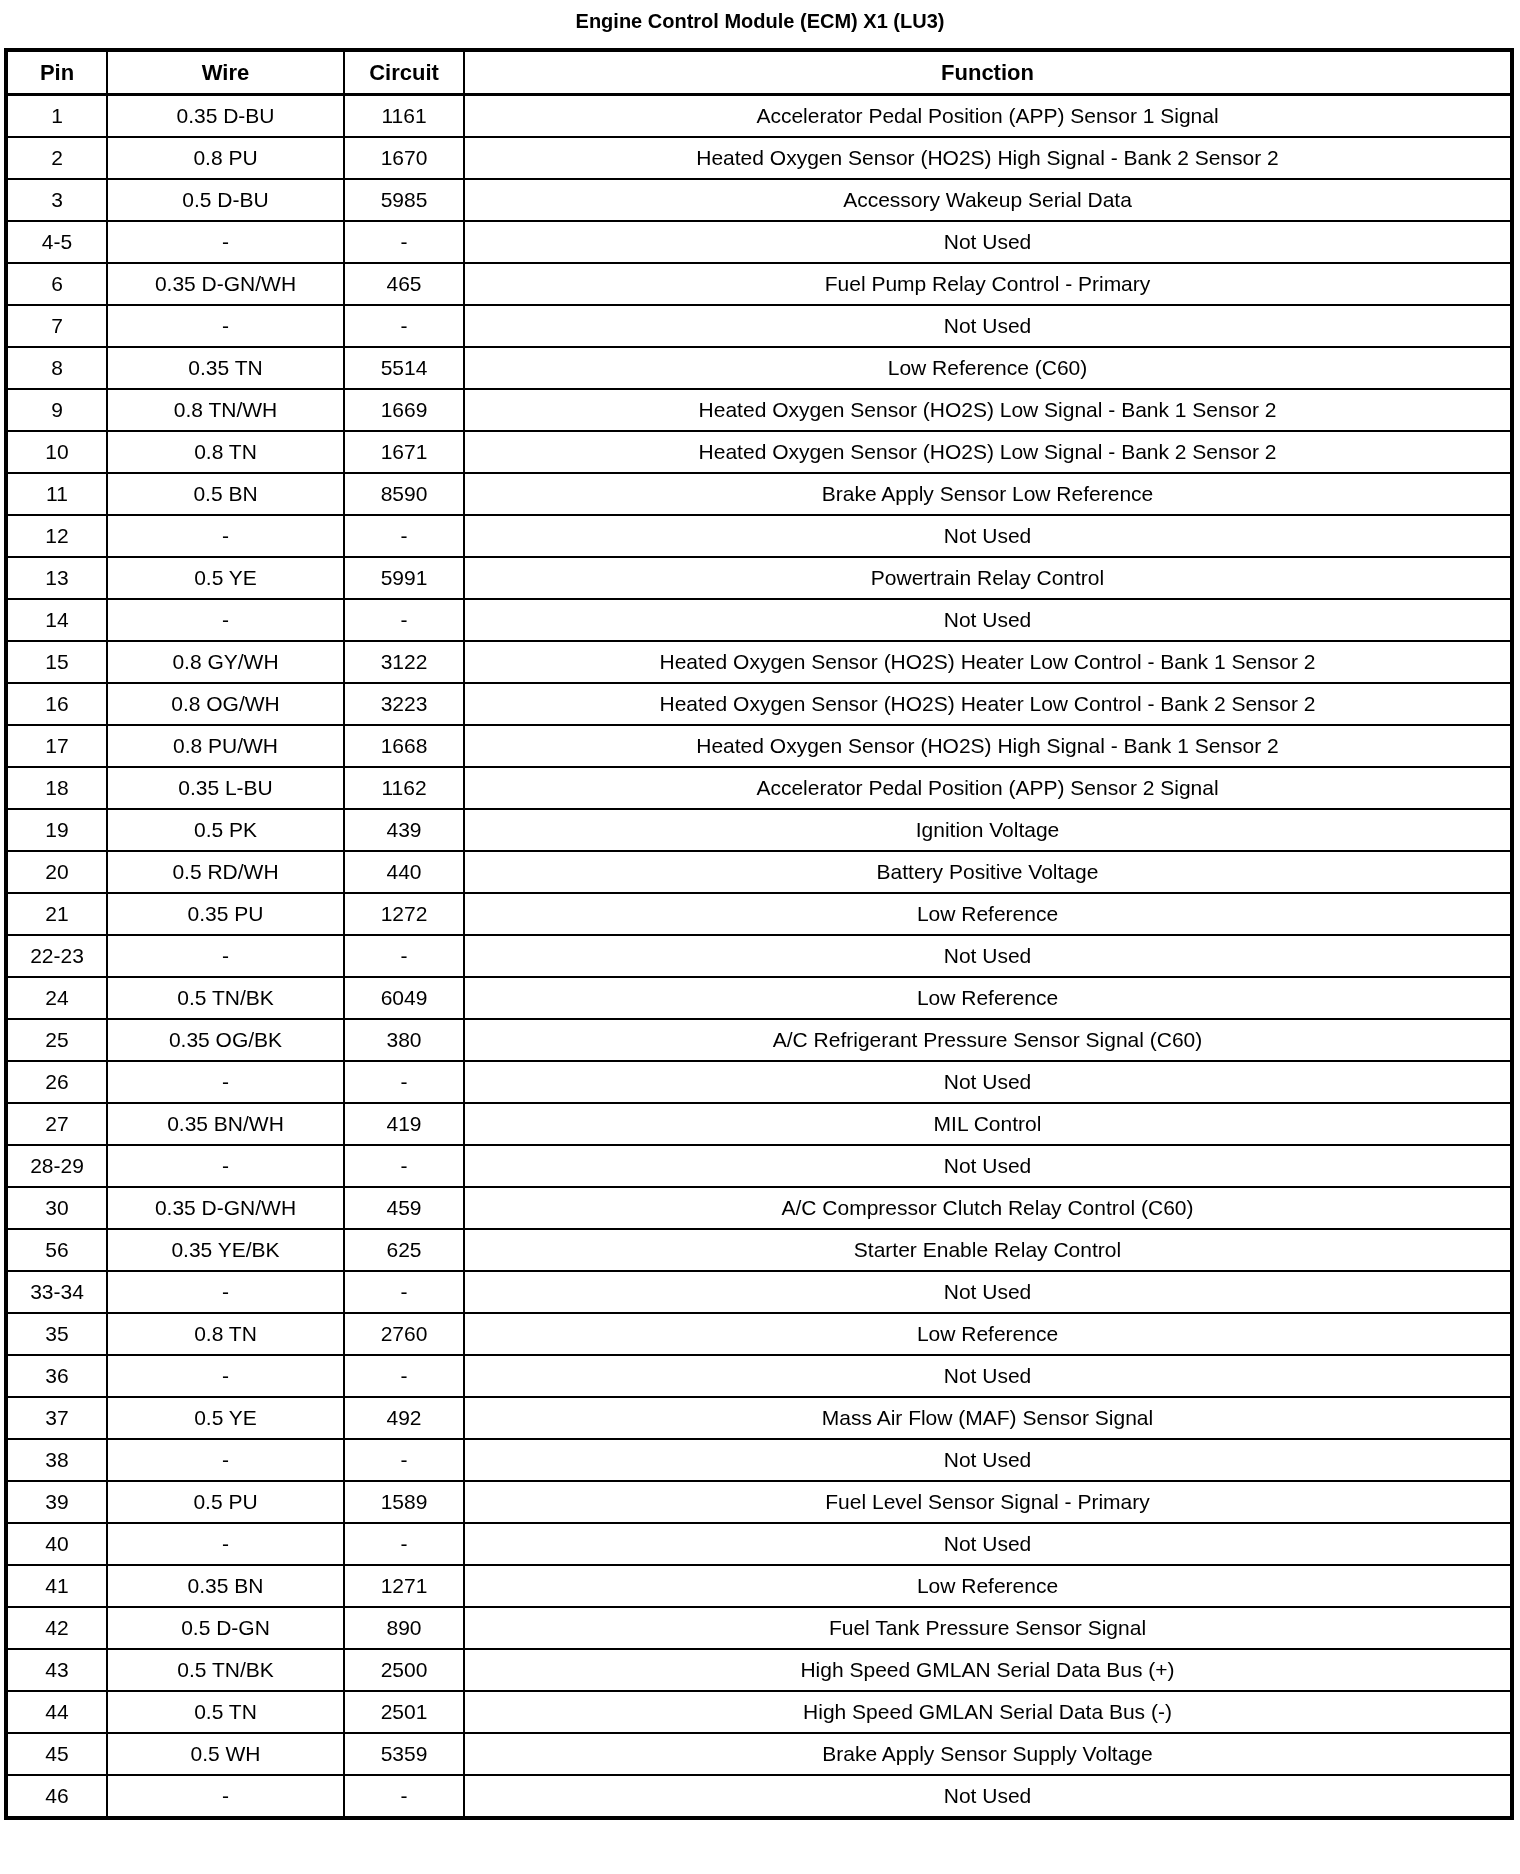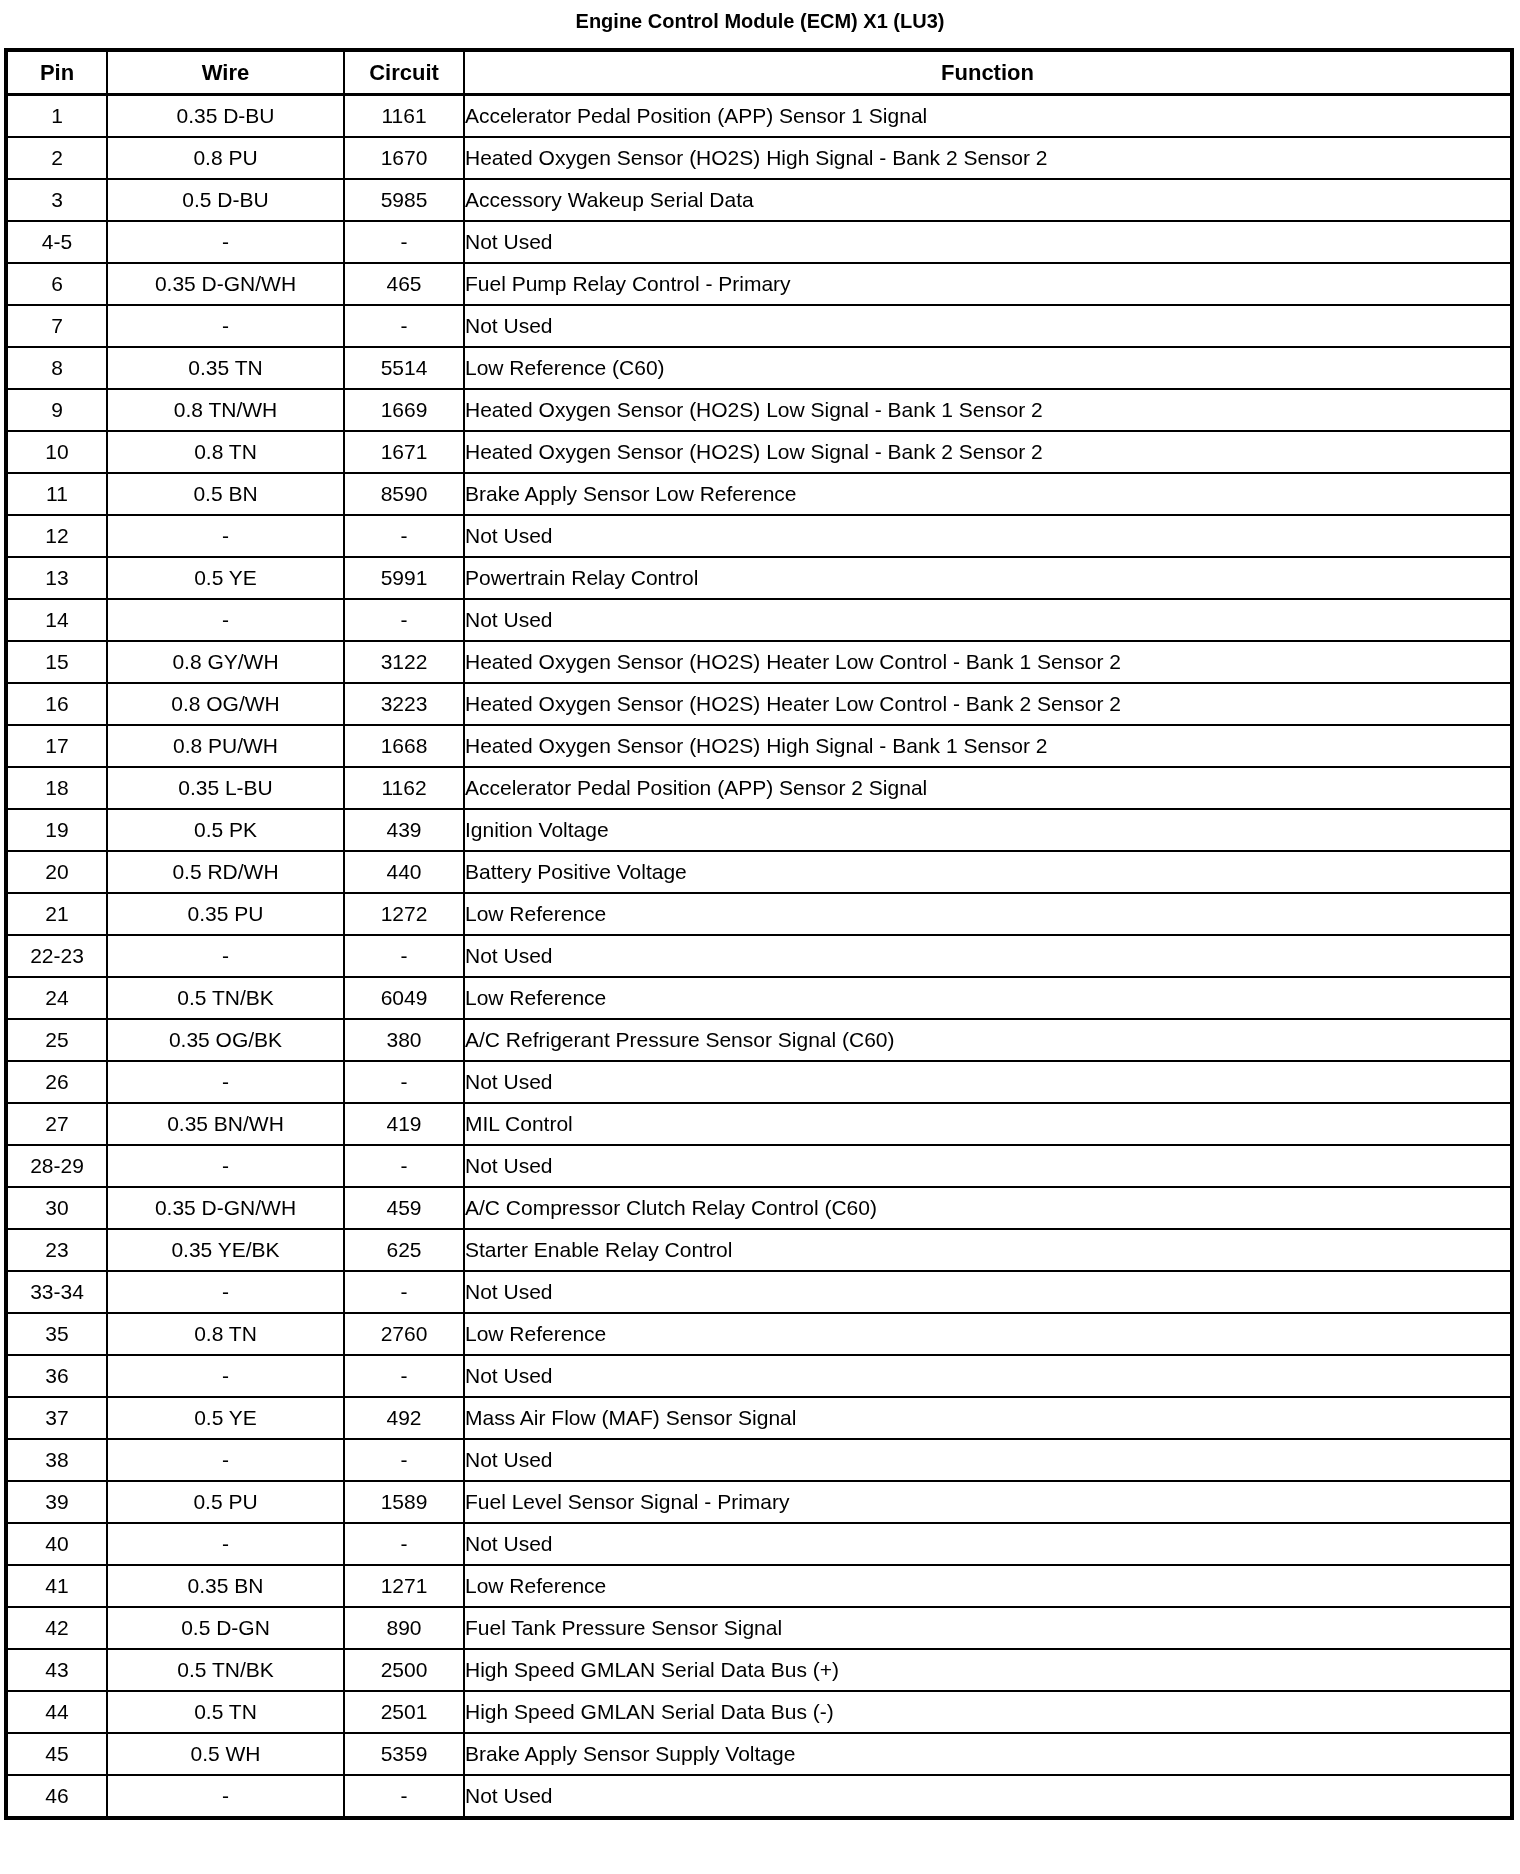--- a/index.html
+++ b/index.html
@@ -53,21 +53,21 @@
   }
   table.pin-table td {
     height: 40px;
     font-size: 21px;
     vertical-align: middle;
   }
   td.col-pin, td.col-wire, td.col-circuit {
     text-align: center;
   }
   td.col-func {
-    text-align: left;
+    text-align: center;
     padding-left: 7px;
   }
 </style>
 </head>
 <body>
 
 <div class="page">
   <div class="doc-title">Engine Control Module (ECM) X1 (LU3)</div>
 
   <table class="pin-table">
@@ -242,21 +242,21 @@
     <td class="col-circuit">-</td>
     <td class="col-func">Not Used</td>
   </tr>
         <tr>
     <td class="col-pin">30</td>
     <td class="col-wire">0.35 D-GN/WH</td>
     <td class="col-circuit">459</td>
     <td class="col-func">A/C Compressor Clutch Relay Control (C60)</td>
   </tr>
         <tr>
-    <td class="col-pin">23</td>
+    <td class="col-pin">56</td>
     <td class="col-wire">0.35 YE/BK</td>
     <td class="col-circuit">625</td>
     <td class="col-func">Starter Enable Relay Control</td>
   </tr>
         <tr>
     <td class="col-pin">33-34</td>
     <td class="col-wire">-</td>
     <td class="col-circuit">-</td>
     <td class="col-func">Not Used</td>
   </tr>

